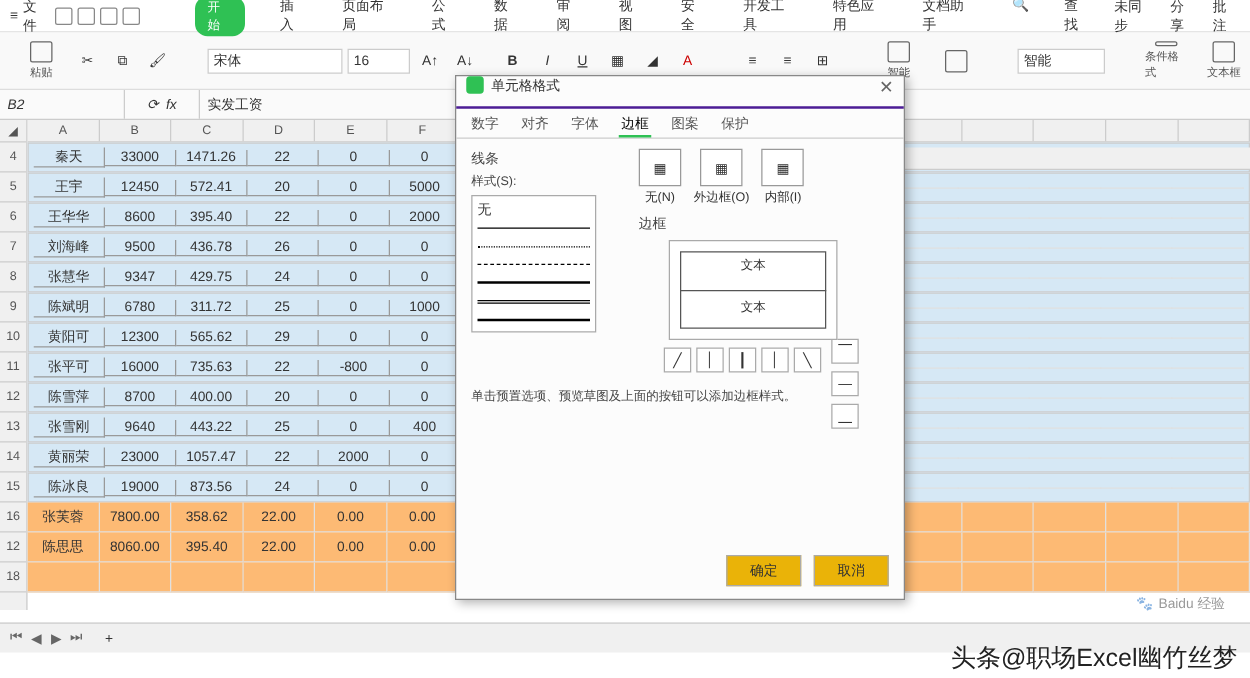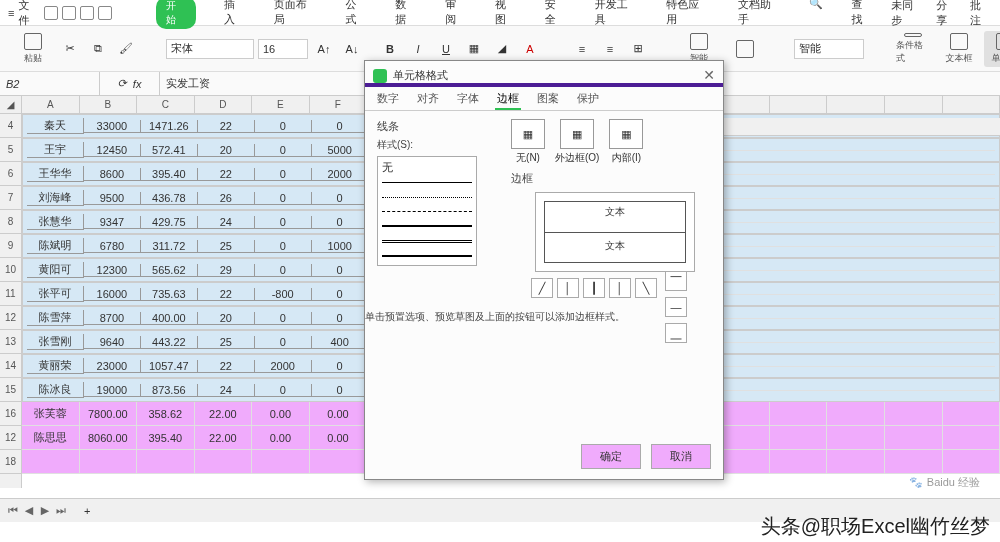--- a/index.html
+++ b/index.html
@@ -29,28 +29,28 @@
 .cols{flex:1;overflow:hidden}
 .colhdr{display:flex;height:18px;background:#f0f0f0;border-bottom:1px solid #ccc}
 .colhdr div{border-right:1px solid #ccc;display:flex;align-items:center;justify-content:center;font-size:10px;color:#555}
 .cw-a{width:58px}
 .cw-rest{width:58px}
 .data-rows{}
 .data-row{display:flex;height:24px}
 .data-row.sel{background:#d6e8f5}
 .data-row .cell{border-right:1px solid #999;border-bottom:1px solid #999;display:flex;align-items:center;justify-content:center;font-size:11px;padding:0 2px;white-space:nowrap;overflow:hidden}
 .data-row .cell.empty{border-color:#e0e0e0}
-.data-row.plain .cell{border-color:#e0e0e0;background:#f0abfc}
+.data-row.plain .cell{border-color:#e0e0e0;background:#fdba74}
 .sheet-tabs{position:absolute;bottom:20px;left:0;right:0;height:24px;display:flex;align-items:center;background:#f0f0f0;border-top:1px solid #ccc;padding:0 6px;gap:2px}
 .sheet-tabs .nav{display:flex;gap:2px;margin-right:8px}
 .sheet-tabs .nav span{width:14px;text-align:center;color:#666;cursor:pointer}
 .sheet-tab{padding:3px 10px;border:1px solid #ccc;border-bottom:none;background:#eaeaea;font-size:10px;cursor:pointer}
 .sheet-tab.active{background:#fff;color:#2fc154;border-bottom:1px solid #fff}
 .dialog{position:absolute;left:364px;top:60px;width:360px;height:420px;background:#fcfcfc;border:1px solid #888;box-shadow:2px 2px 8px rgba(0,0,0,.3);z-index:100}
-.dlg-title{height:26px;display:flex;align-items:flex-end;padding:0 8px;border-bottom:4px solid #4c1d95}
+.dlg-title{height:26px;display:flex;align-items:flex-start;padding:0 8px;border-bottom:2px solid #4c1d95}
 .dlg-title .ico{width:14px;height:14px;background:#2fc154;border-radius:3px;margin-right:6px}
 .dlg-close{margin-left:auto;cursor:pointer;font-size:14px;color:#666}
 .dlg-tabs{display:flex;height:24px;border-bottom:1px solid #ccc;padding:0 10px;gap:14px}
 .dlg-tab{padding:4px 2px;cursor:pointer;font-size:11px;color:#555}
 .dlg-tab.active{color:#000;border-bottom:2px solid #2fc154}
 .dlg-body{padding:8px 12px;display:flex;gap:14px}
 .dlg-left{width:120px}
 .dlg-right{flex:1}
 .section-label{font-size:11px;margin-bottom:4px;color:#444}
 .style-list{border:1px solid #aaa;width:100px;height:110px;background:#fff;padding:4px;display:flex;flex-direction:column;gap:4px;overflow:hidden}
@@ -59,30 +59,30 @@
 .style-line.dashed{border-top:1px dashed #000}
 .style-line.dotted{border-top:1px dotted #000}
 .style-line.thick{border-top:2px solid #000}
 .style-line.dbl{border-top:3px double #000}
 .color-sel{margin-top:8px}
 .color-box{width:100px;height:16px;background:#000;border:1px solid #666;margin-top:2px}
 .preset-row{display:flex;gap:10px;margin-bottom:6px}
 .preset-btn{display:flex;flex-direction:column;align-items:center;cursor:pointer}
 .preset-ico{width:34px;height:30px;border:1px solid #999;background:#fff;display:flex;align-items:center;justify-content:center}
 .preset-lbl{font-size:10px;margin-top:2px}
-.border-preview{border:1px solid #aaa;width:160px;height:80px;margin:6px 0 6px 24px;position:relative;background:#fff}
+.border-preview{border:1px solid #aaa;width:135px;height:80px;margin:6px 0 6px 24px;position:relative;background:#fff}
 .bp-inner{position:absolute;left:8px;right:8px;top:8px;bottom:8px;border:1px solid #555}
 .bp-mid{position:absolute;left:8px;right:8px;top:50%;border-top:1px solid #555}
 .bp-text{position:absolute;left:50%;transform:translateX(-50%);font-size:10px}
 .edge-btns{display:flex;gap:4px;margin-top:2px}
 .edge-btn{width:22px;height:20px;border:1px solid #aaa;background:#fff;cursor:pointer;display:flex;align-items:center;justify-content:center}
 .side-btns{position:absolute;left:154px;top:152px;display:flex;flex-direction:column;gap:6px}
-.hint{font-size:10px;color:#444;padding:4px 0;clear:both}
+.hint{font-size:10px;color:#444;padding:4px 12px;clear:both}
 .dlg-foot{position:absolute;bottom:10px;right:12px;display:flex;gap:10px}
-.dlg-btn{padding:4px 18px;border:1px solid #aaa;background:#f0abfc;cursor:pointer}
+.dlg-btn{padding:4px 18px;border:1px solid #aaa;background:#eab308;cursor:pointer}
 .watermark{position:absolute;right:20px;bottom:52px;opacity:.5;display:flex;align-items:center;gap:4px;font-size:16px;color:#999}
 .credit{position:absolute;right:10px;bottom:2px;font-size:20px;color:#222}
 .grid-right{position:absolute;left:370px;top:118px;right:0;bottom:44px;z-index:1}
 .gr-col{display:flex;height:18px;background:#f0f0f0;border-bottom:1px solid #ccc}
 .gr-col div{width:58px;border-right:1px solid #ccc;text-align:center;font-size:10px;color:#555;line-height:18px}
 </style>
 </head>
 <body>
 
 <div class="menubar">
@@ -121,21 +121,21 @@
     <div class="tb-btn big">
         <div class="tb-ico"></div>
         <div class="tb-label">粘贴</div>
       </div>
     <div class="tb-btn">✂</div>
     <div class="tb-btn">⧉</div>
     <div class="tb-btn">🖌</div>
   </div>
   <div class="tb-sep"></div>
   <div class="tb-group">
-    <div class="sel" style="width:88px">宋体</div>
+    <div class="sel" style="width:108px">宋体</div>
     <div class="sel" style="width:40px">16</div>
     <div class="tb-btn">A↑</div>
     <div class="tb-btn">A↓</div>
   </div>
   <div class="tb-group">
     <div class="tb-btn">
         <b>B</b>
       </div>
     <div class="tb-btn">
         <i>I</i>

